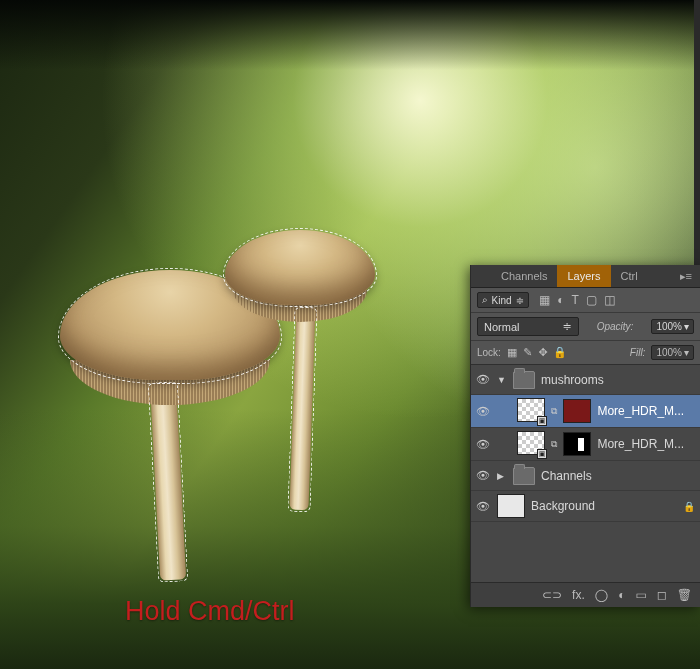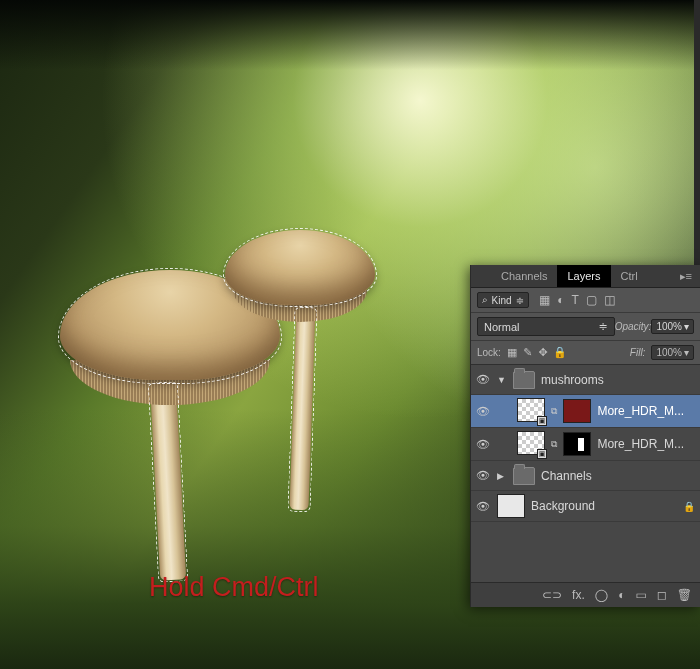--- a/index.html
+++ b/index.html
@@ -17,42 +17,42 @@
     background: linear-gradient(to top, #1a2810 0%, #2e4418 25%, rgba(60,85,30,0.6) 55%, transparent 100%); }
   
   
   .mushroom { position:absolute; }
   .cap { position:absolute; background: radial-gradient(ellipse at 50% 20%, #e8d4a8 0%, #d4b884 35%, #b89868 70%, #8a6f4a 100%); border-radius: 50% 50% 45% 45% / 60% 60% 40% 40%; box-shadow: inset 0 -15px 25px rgba(90,60,30,0.5), 0 4px 10px rgba(0,0,0,0.4); }
   .gills { position:absolute; background: repeating-linear-gradient(90deg, #c4a878 0, #c4a878 1.5px, #9a7e56 1.5px, #9a7e56 3px); border-radius: 0 0 50% 50% / 0 0 100% 100%; }
   .stem { position:absolute; background: linear-gradient(90deg, #a88c60 0%, #e8d8b0 25%, #f0e4c8 45%, #d8c498 70%, #a0845a 100%); border-radius: 6px; }
   .selection { position:absolute; border:1px dashed rgba(255,255,255,0.9); pointer-events:none; }
   
   .annotation {
-    position:absolute; left:125px; bottom:64px;
+    position:absolute; left:125px; bottom:40px;
     color:#c41e1e; font-family: Georgia, "Times New Roman", serif;
-    font-size:27px; line-height:1.35; text-shadow:0 1px 2px rgba(0,0,0,0.4);margin-left:24px;
+    font-size:27px; line-height:1.35; text-shadow:0 1px 2px rgba(0,0,0,0.4);
   }
 
   
   .layers-panel {
     position:absolute; top:265px; right:0; width:230px;
     background:#535353; color:#d8d8d8; font-size:11px;
     box-shadow:-2px 2px 12px rgba(0,0,0,0.6); border-left:1px solid #2a2a2a;
   }
   .panel-tabs { display:flex; background:#3a3a3a; border-bottom:1px solid #222;padding-left:20px; }
   .panel-tab { padding:5px 10px 4px; color:#aaa; cursor:pointer; }
-  .panel-tab.active { background:#000000; color:#e8e8e8; }
+  .panel-tab.active { background:#a16207; color:#e8e8e8; }
   .panel-collapse { margin-left:auto; padding:5px 8px 4px; color:#aaa; }
 
   .filter-row { display:flex; align-items:center; gap:4px; padding:4px 6px; border-bottom:1px solid #3a3a3a; }
   .filter-select { background:#3a3a3a; border:1px solid #222; color:#d8d8d8; font-size:10px; padding:1px 4px; display:flex; align-items:center; gap:4px; border-radius:2px; }
   .filter-select .sicon { font-size:10px; }
   .filter-icons { display:flex; gap:7px; margin-left:6px; font-size:12px; color:#bbb; }
 
-  .blend-row { display:flex; align-items:center; padding:4px 6px; gap:0; border-bottom:1px solid #3a3a3a; }
+  .blend-row { display:flex; align-items:center; padding:4px 6px; gap:18px; border-bottom:1px solid #3a3a3a; }
   .dropdown { flex:1; background:#3a3a3a; border:1px solid #222; padding:2px 6px; display:flex; justify-content:space-between; align-items:center; border-radius:2px; }
   .pct-label { color:#bbb; font-size:10px;font-style:italic; }
   .pct-box { background:#3a3a3a; border:1px solid #222; padding:1px 4px; font-size:10px; border-radius:2px; display:flex; gap:2px; align-items:center; }
 
   .lock-row { display:flex; align-items:center; padding:4px 6px; gap:6px; border-bottom:1px solid #2f2f2f; font-size:10px; color:#bbb; }
   .lock-icons { display:flex; gap:6px; font-size:11px; }
 
   .layers-list { background:#474747; }
   .layer-row { display:flex; align-items:center; padding:3px 4px; border-bottom:1px solid #3a3a3a; gap:6px; min-height:30px; }
   .layer-row.selected { background:#5a7aa8; color:#fff; }

